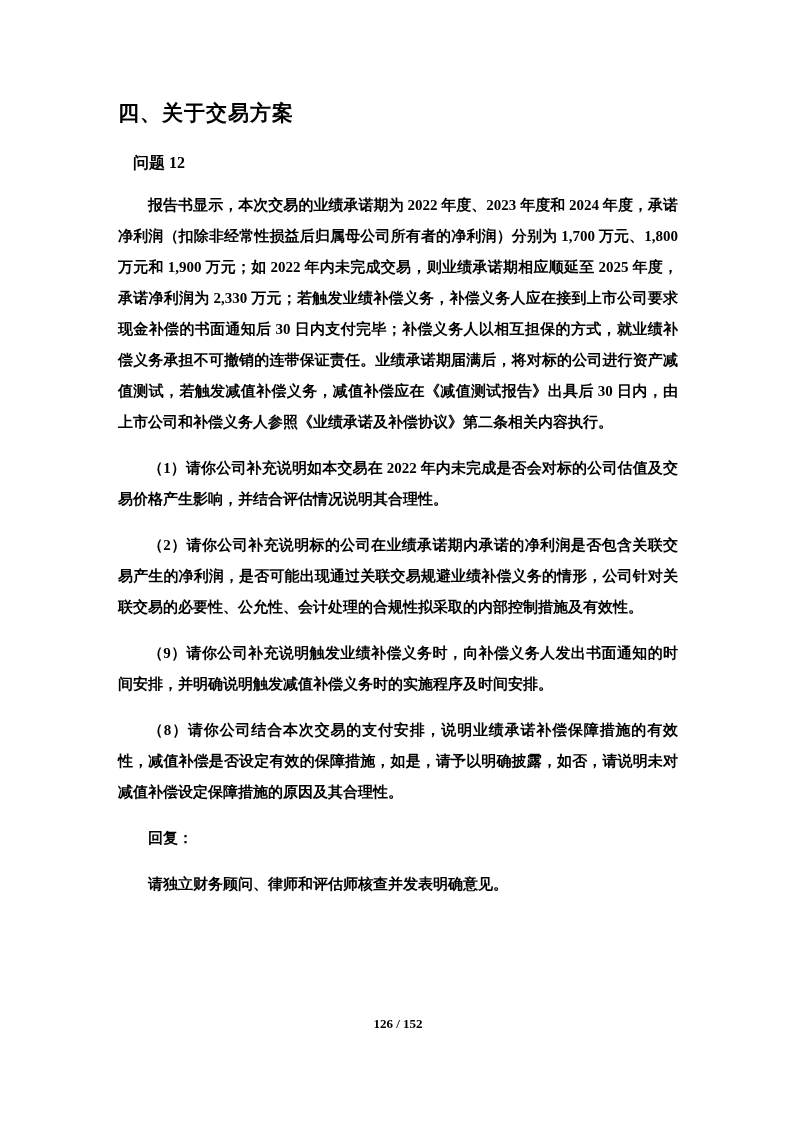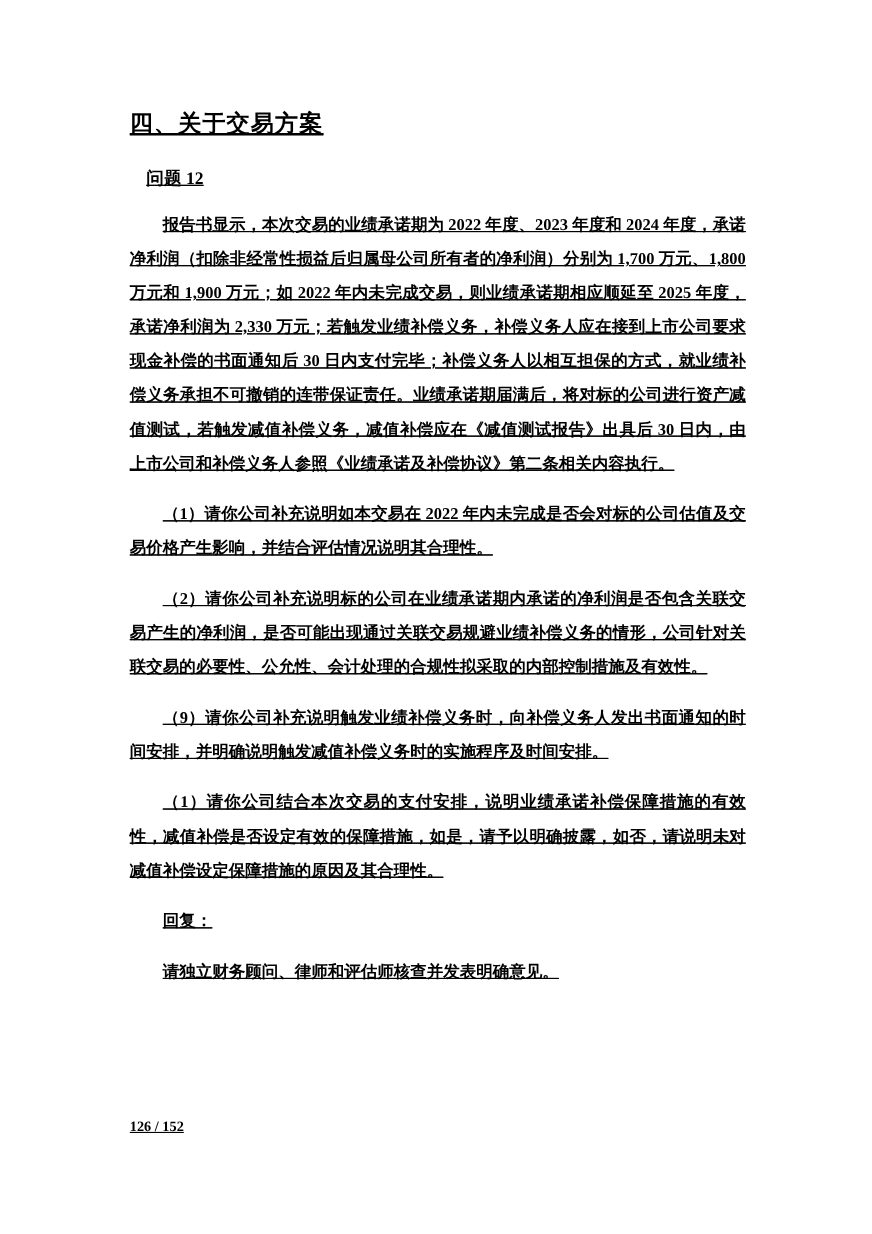--- a/index.html
+++ b/index.html
@@ -1,15 +1,15 @@
 <!DOCTYPE html>
 <html><head>
 <meta charset="utf-8">
 <style>
-  * { box-sizing: border-box; text-decoration: underline; }
+  * { box-sizing: border-box; }
   html, body { margin: 0; padding: 0; background: #ffffff; }
   body {
     width: 793px;
     height: 1122px;
     position: relative;
     overflow: hidden;
     font-family: "Liberation Serif", "DejaVu Serif", serif;
     color: #000000;
   }
   .page {
@@ -47,21 +47,21 @@
     margin: 0 0 15px 0;
   }
   .para.tight {
     margin-bottom: 0;
   }
   .page-number {
     position: absolute;
     left: 118px;
     top: 1016px;
     width: 560px;
-    text-align: left;
+    text-align: center;
     font-size: 13px;
     font-weight: 700;
     line-height: 1.2;
   }
 </style>
 </head>
 <body>
 
 <div class="page">
   <div class="content">
@@ -71,21 +71,21 @@
     <div class="question-label">问题 12</div>
 
     <p class="para">报告书显示，本次交易的业绩承诺期为 2022 年度、2023 年度和 2024 年度，承诺净利润（扣除非经常性损益后归属母公司所有者的净利润）分别为 1,700 万元、1,800 万元和 1,900 万元；如 2022 年内未完成交易，则业绩承诺期相应顺延至 2025 年度，承诺净利润为 2,330 万元；若触发业绩补偿义务，补偿义务人应在接到上市公司要求现金补偿的书面通知后 30 日内支付完毕；补偿义务人以相互担保的方式，就业绩补偿义务承担不可撤销的连带保证责任。业绩承诺期届满后，将对标的公司进行资产减值测试，若触发减值补偿义务，减值补偿应在《减值测试报告》出具后 30 日内，由上市公司和补偿义务人参照《业绩承诺及补偿协议》第二条相关内容执行。</p>
 
     <p class="para">（1）请你公司补充说明如本交易在 2022 年内未完成是否会对标的公司估值及交易价格产生影响，并结合评估情况说明其合理性。</p>
 
     <p class="para">（2）请你公司补充说明标的公司在业绩承诺期内承诺的净利润是否包含关联交易产生的净利润，是否可能出现通过关联交易规避业绩补偿义务的情形，公司针对关联交易的必要性、公允性、会计处理的合规性拟采取的内部控制措施及有效性。</p>
 
     <p class="para">（9）请你公司补充说明触发业绩补偿义务时，向补偿义务人发出书面通知的时间安排，并明确说明触发减值补偿义务时的实施程序及时间安排。</p>
 
-    <p class="para">（1）请你公司结合本次交易的支付安排，说明业绩承诺补偿保障措施的有效性，减值补偿是否设定有效的保障措施，如是，请予以明确披露，如否，请说明未对减值补偿设定保障措施的原因及其合理性。</p>
+    <p class="para">（8）请你公司结合本次交易的支付安排，说明业绩承诺补偿保障措施的有效性，减值补偿是否设定有效的保障措施，如是，请予以明确披露，如否，请说明未对减值补偿设定保障措施的原因及其合理性。</p>
 
     <p class="para">回复：</p>
 
     <p class="para tight">请独立财务顾问、律师和评估师核查并发表明确意见。</p>
 
 
   </div>
 
   <div class="page-number">126 / 152</div>
 </div>

